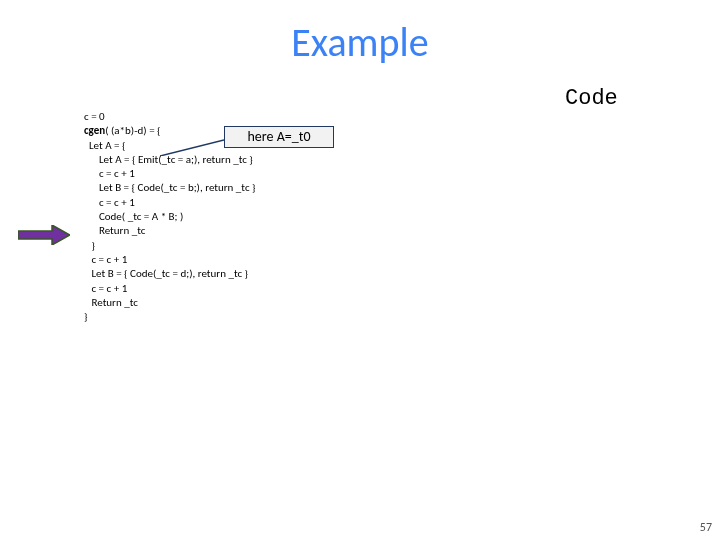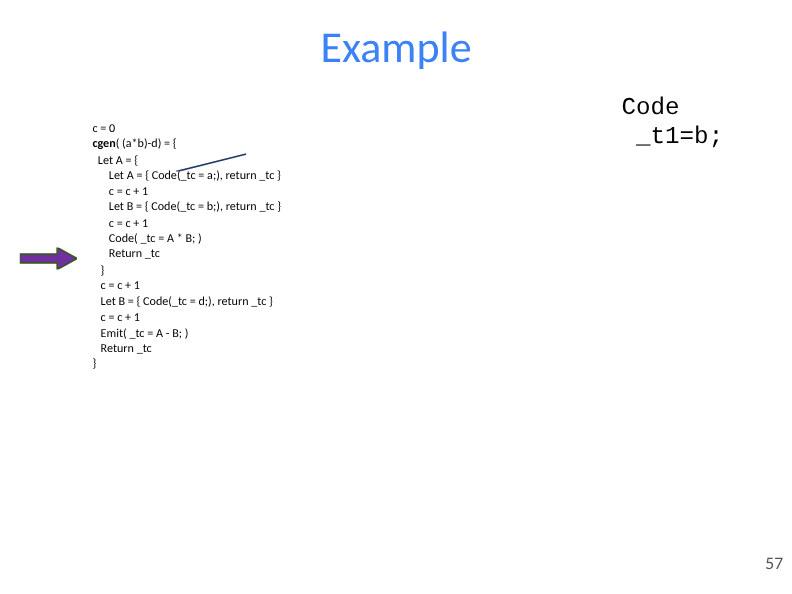--- a/index.html
+++ b/index.html
@@ -78,59 +78,58 @@
   .arrow {
     position: absolute;
     top: 225px;
     left: 18px;
     width: 52px;
     height: 20px;
   }
 
   .page-no {
     position: absolute;
-    bottom: 18px;
+    bottom: 6px;
     right: 8px;
-    font-size: 16px;
+    font-size: 12px;
     color: #555;
   }
 </style>
 </head>
 <body>
 
 <div class="slide">
 
   <div class="title">Example</div>
 
   <div class="code-left">
     <div class="line">c = 0</div>
     <div class="line"><span class="bold">cgen</span><span>( (a*b)-d) = {</span></div>
     <div class="line">  Let A = {</div>
-    <div class="line">      Let A = { Code(_tc = a;), return _tc }</div>
+    <div class="line">      Let A = { Emit(_tc = a;), return _tc }</div>
     <div class="line">      c = c + 1</div>
     <div class="line">      Let B = { Code(_tc = b;), return _tc }</div>
     <div class="line">      c = c + 1</div>
     <div class="line">      Code( _tc = A * B; )</div>
     <div class="line">      Return _tc</div>
     <div class="line">   }</div>
     <div class="line">   c = c + 1</div>
     <div class="line">   Let B = { Code(_tc = d;), return _tc }</div>
     <div class="line">   c = c + 1</div>
-    <div class="line">   Emit( _tc = A - B; )</div>
     <div class="line">   Return _tc</div>
     <div class="line">}</div>
   </div>
 
   <svg class="callout-line">
     <line x1="0" y1="18" x2="64" y2="2"></line>
   </svg>
+  <div class="callout">here A=_t0</div>
 
   <div class="code-right">
     <div class="line">Code</div>
-    <div class="line"> _t1=b;</div>
   </div>
 
   <svg class="arrow" viewBox="0 0 52 20">
     <polygon points="0,6 34,6 34,0 52,10 34,20 34,14 0,14" fill="#7030a0"></polygon>
     <polygon points="0,6 34,6 34,0 52,10 34,20 34,14 0,14" fill="none" stroke-width="1.5" stroke="#385723"></polygon>
   </svg>
 
   <div class="page-no">57</div>
 
 </div>

